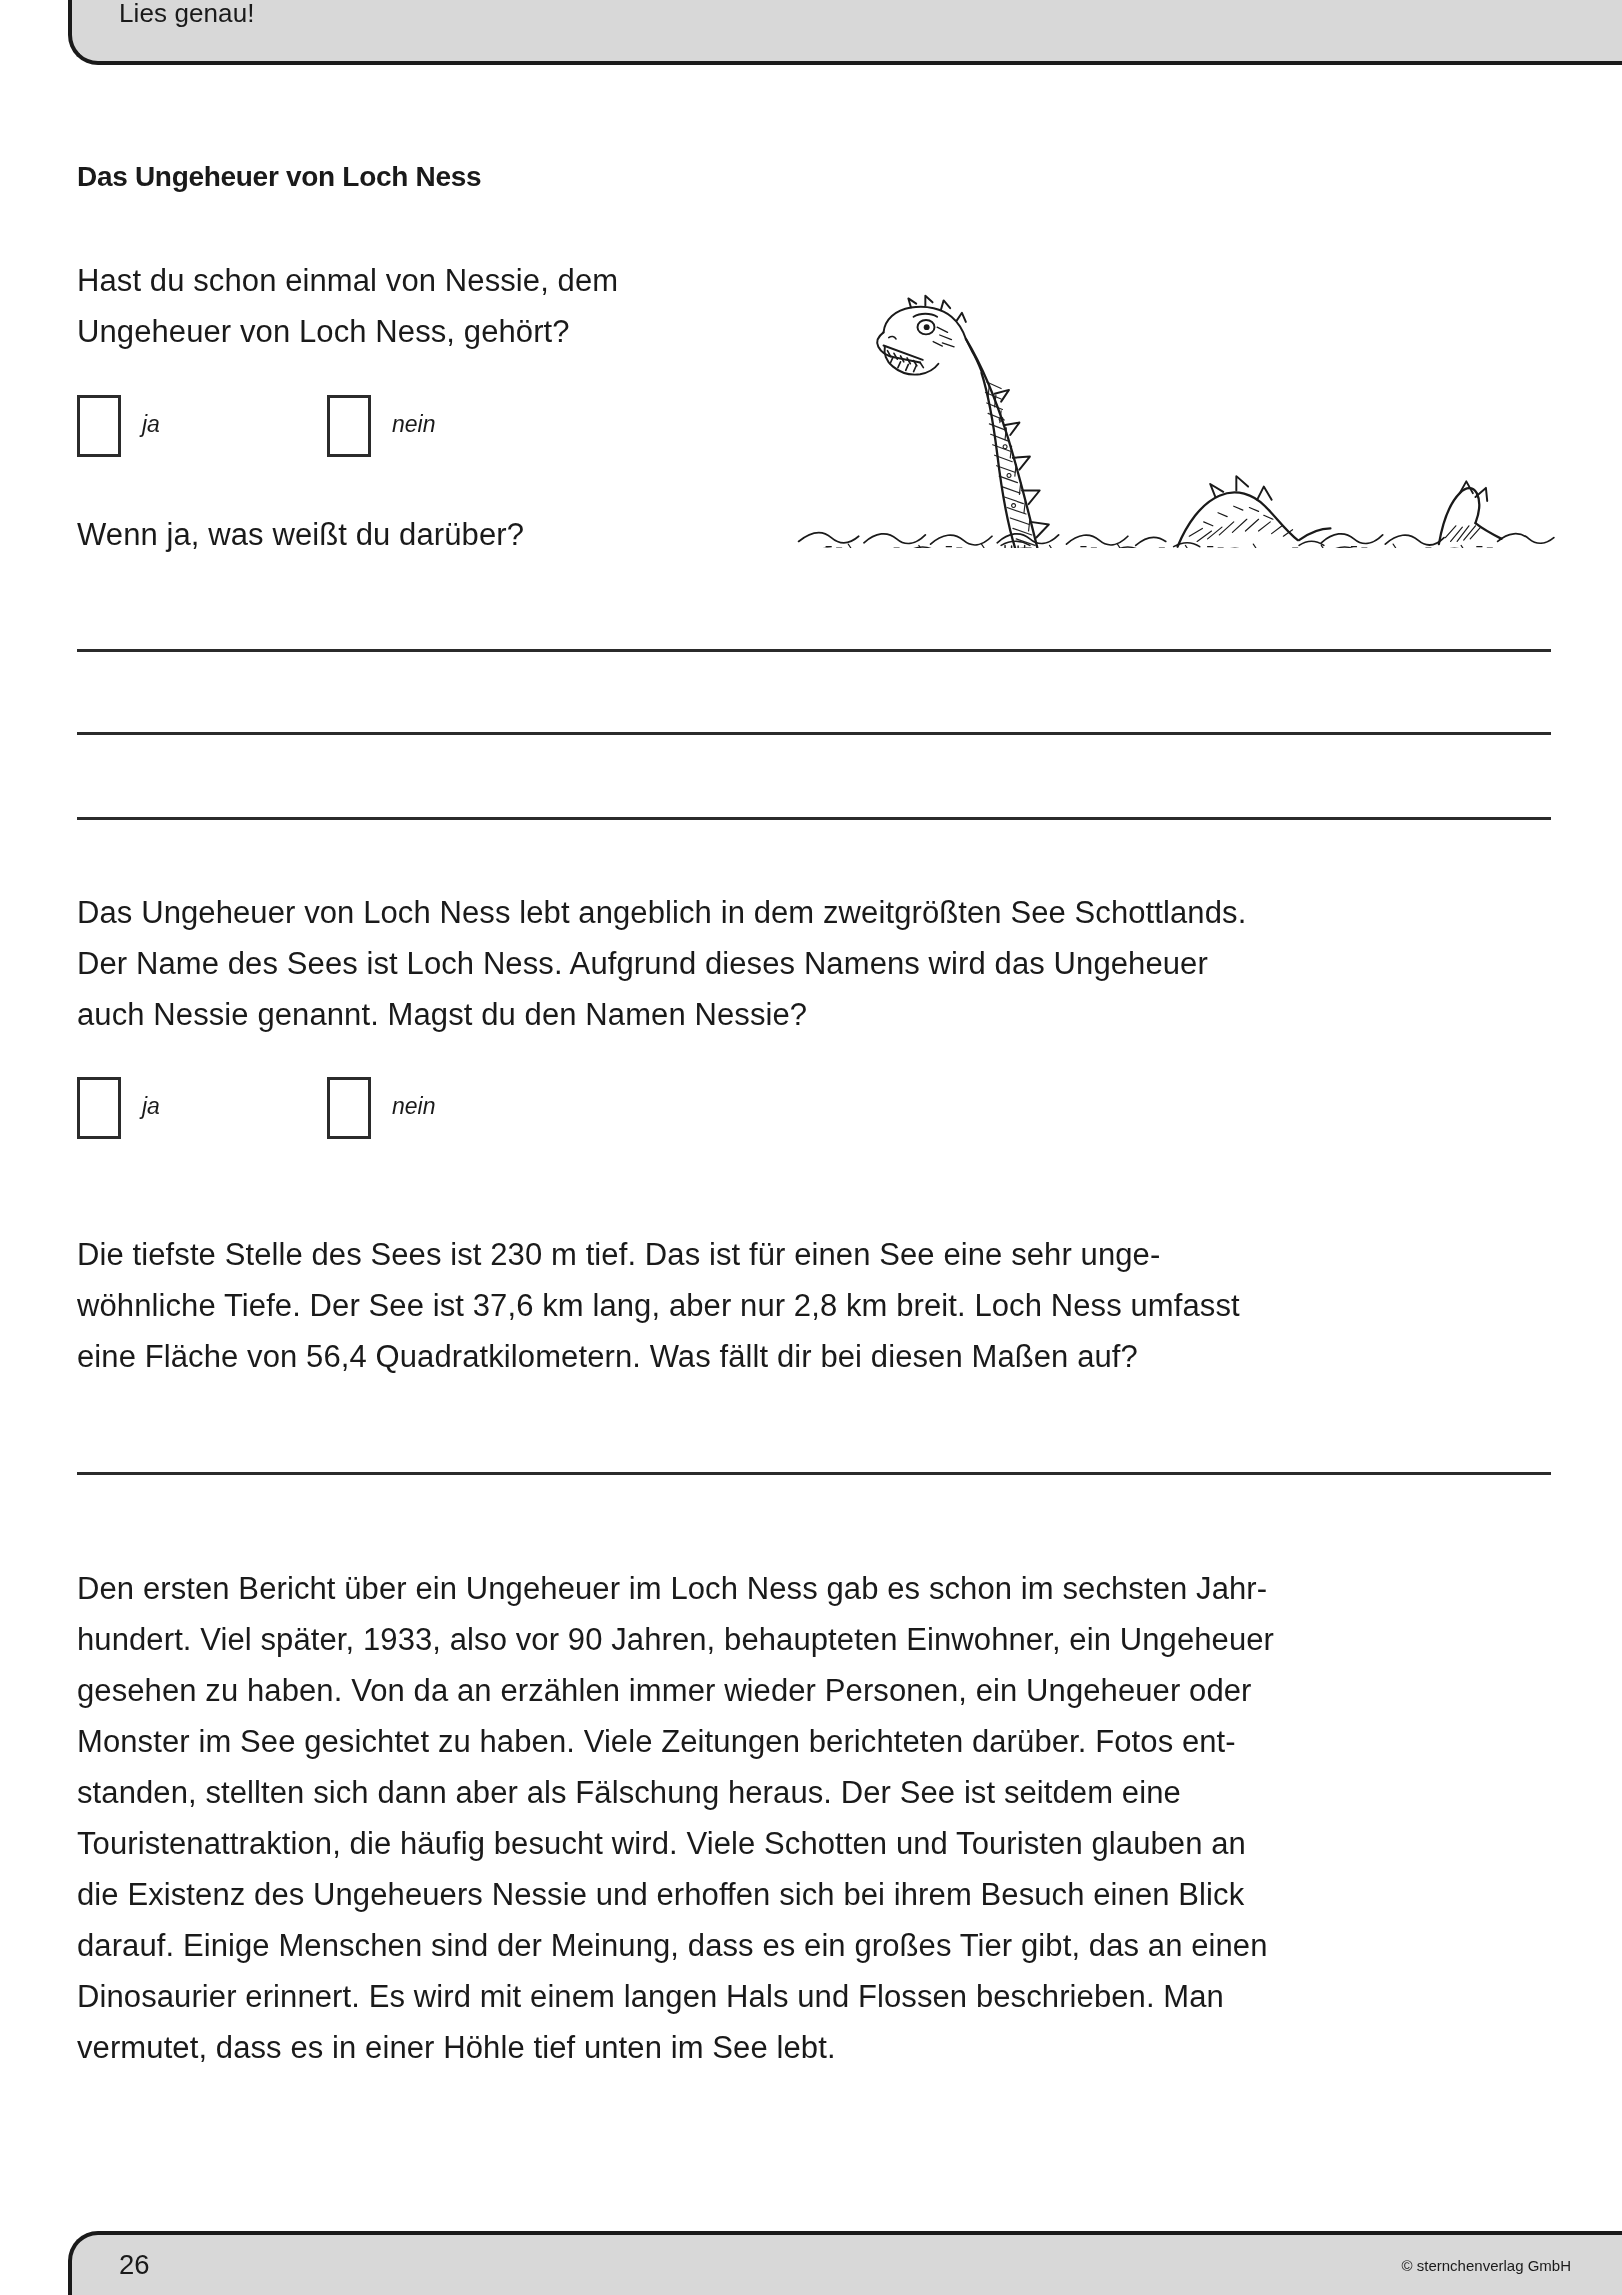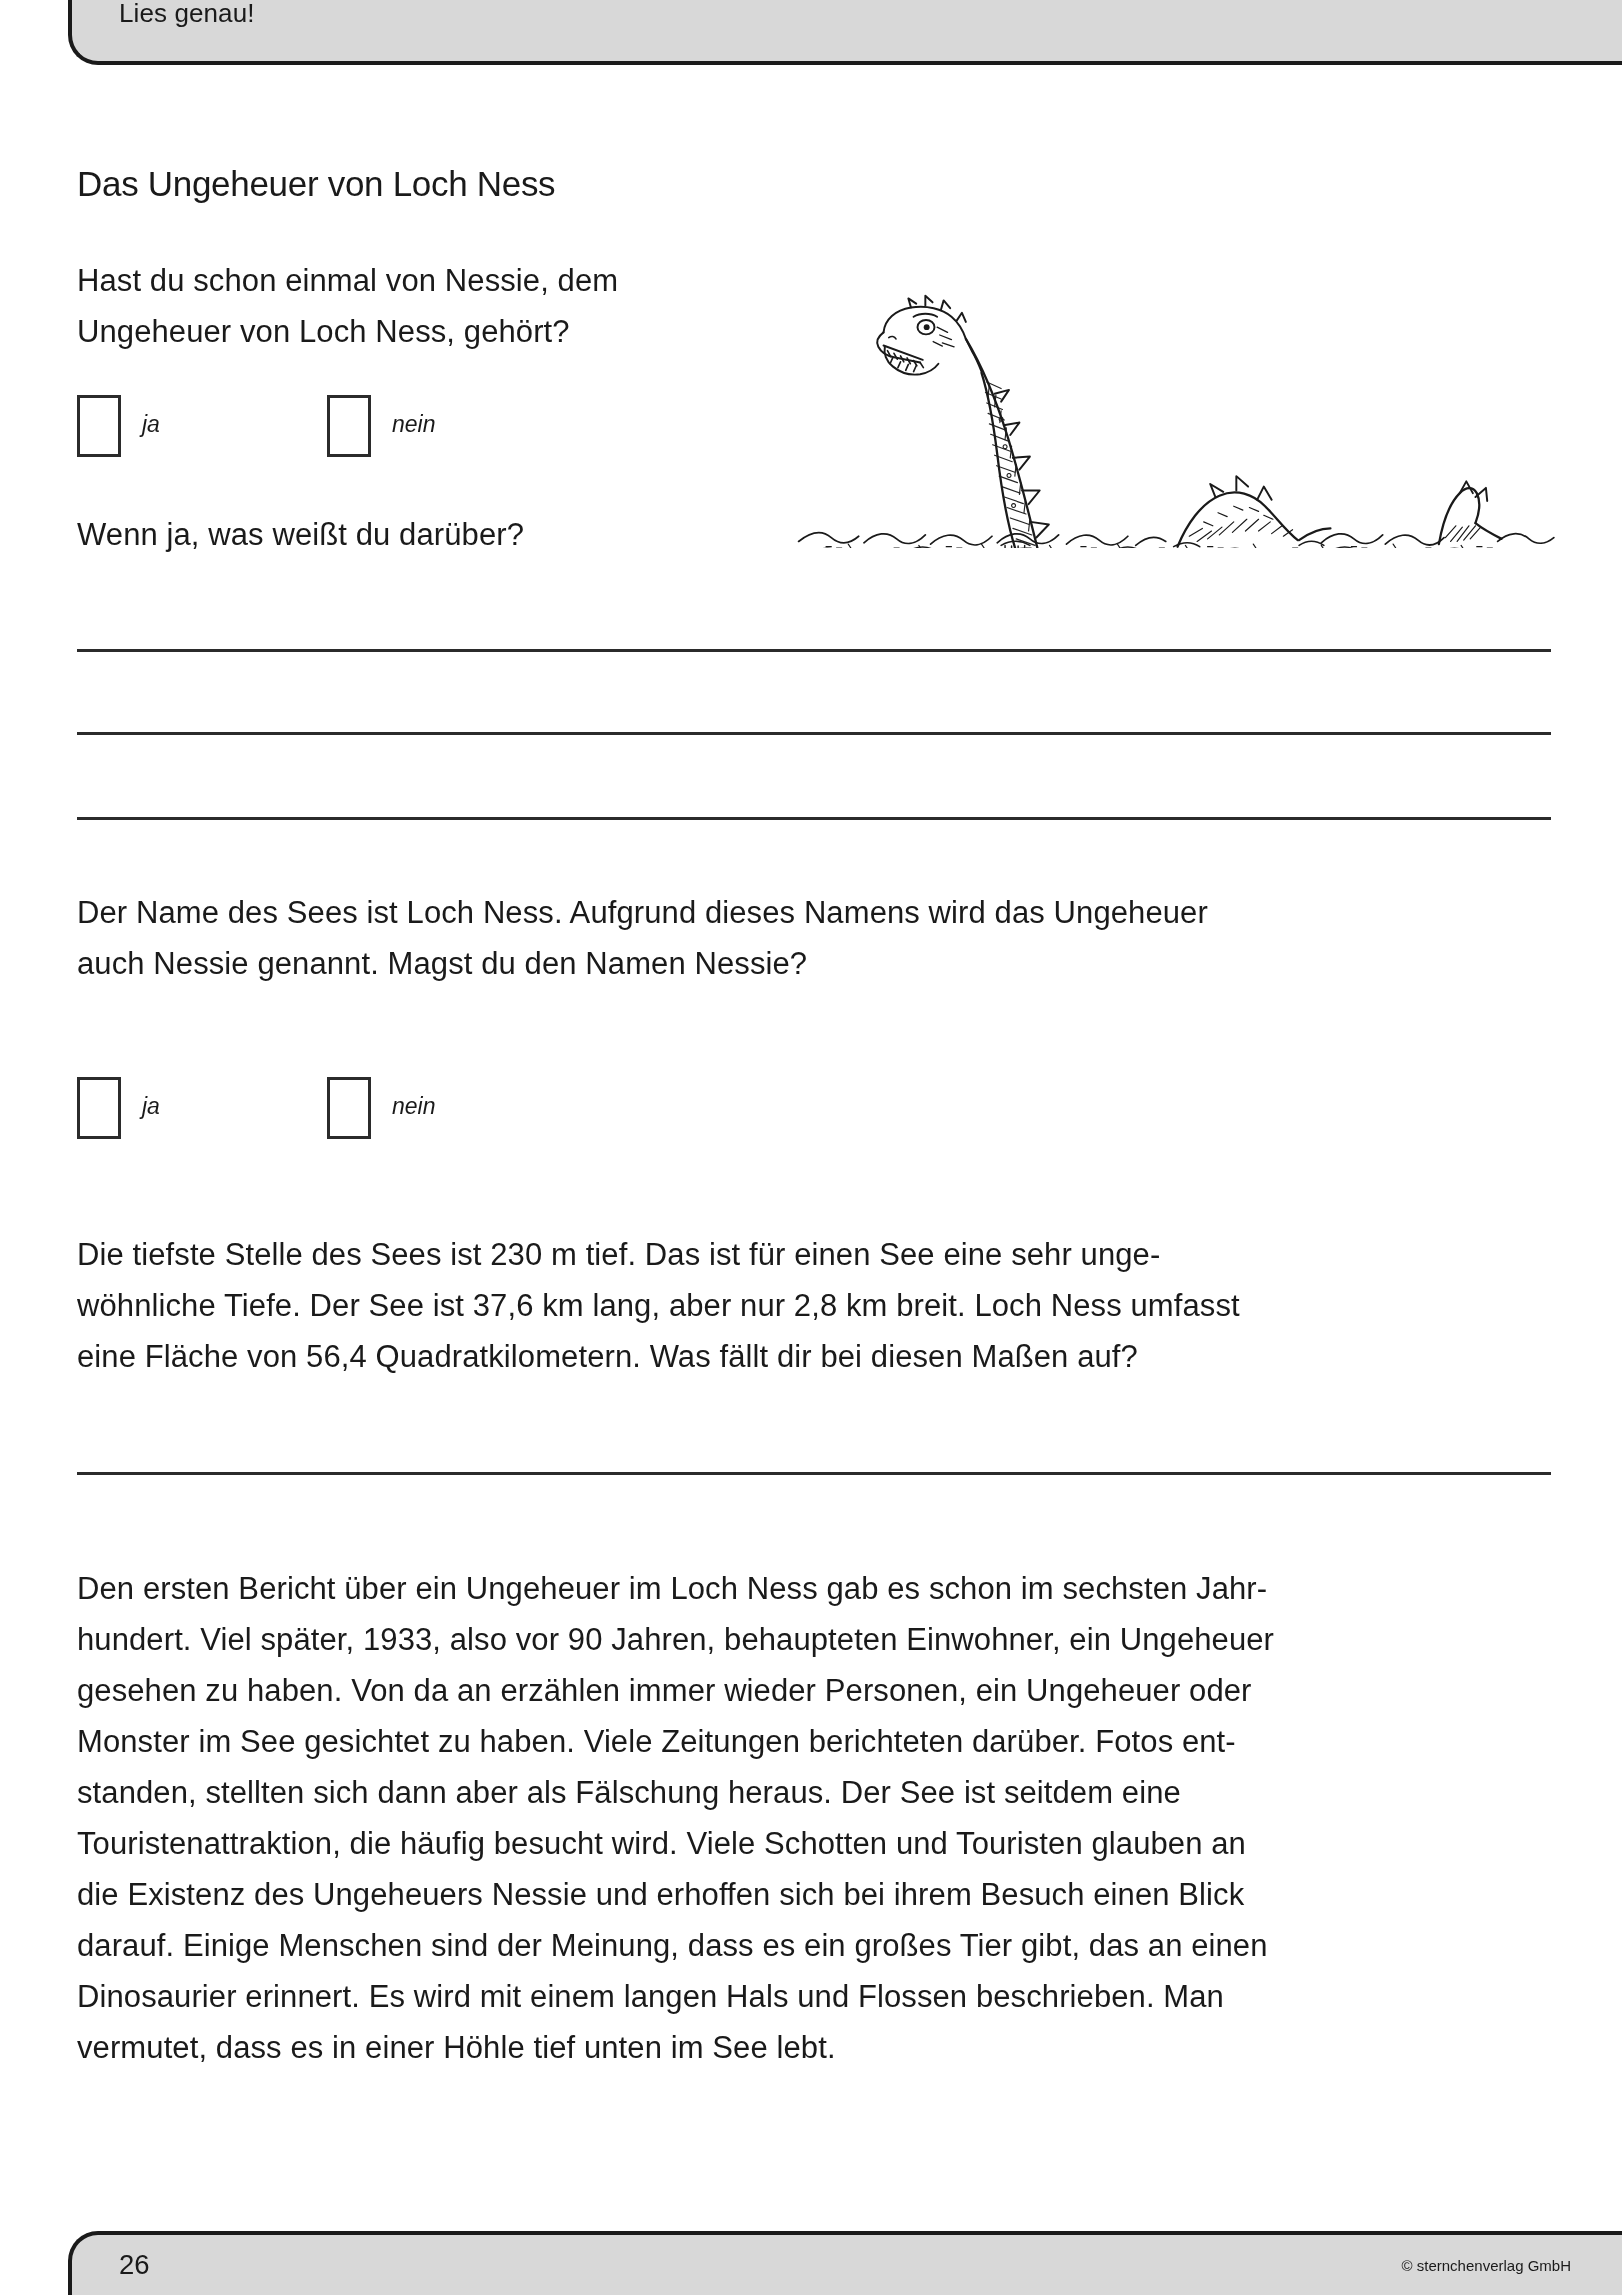--- a/index.html
+++ b/index.html
@@ -49,22 +49,22 @@
     position: absolute;
     left: 77px;
     top: 0;
     width: 1474px;
   }
 
   .doc-title {
     position: absolute;
     left: 0;
     top: 143px;
-    font-size: 35px;
-    font-weight: normal;
+    font-size: 28px;
+    font-weight: bold;
     line-height: 1.05;
     letter-spacing: -0.3px;
     white-space: nowrap;
     text-align: center;
   }
 
   .para {
     position: absolute;
     left: 0;
     font-size: 31px;
@@ -188,20 +188,21 @@
 
     <div class="para para-narrow" style="top:509px;">
       <span class="ln">Wenn ja, was weißt du darüber?</span>
     </div>
 
     <div class="rule" style="top:649px;"></div>
     <div class="rule" style="top:732px;"></div>
     <div class="rule" style="top:817px;"></div>
 
     <div class="para para-wide" style="top:887px;">
+      <span class="ln">Das Ungeheuer von Loch Ness lebt angeblich in dem zweitgrößten See Schottlands.</span>
       <span class="ln">Der Name des Sees ist Loch Ness. Aufgrund dieses Namens wird das Ungeheuer</span>
       <span class="ln">auch Nessie genannt. Magst du den Namen Nessie?</span>
     </div>
 
     <div class="choice-row" style="top:1076px;">
       <div class="choice choice-ja">
         <span class="choice-box"></span>
         <span class="choice-label">ja</span>
       </div>
       <div class="choice choice-nein">

